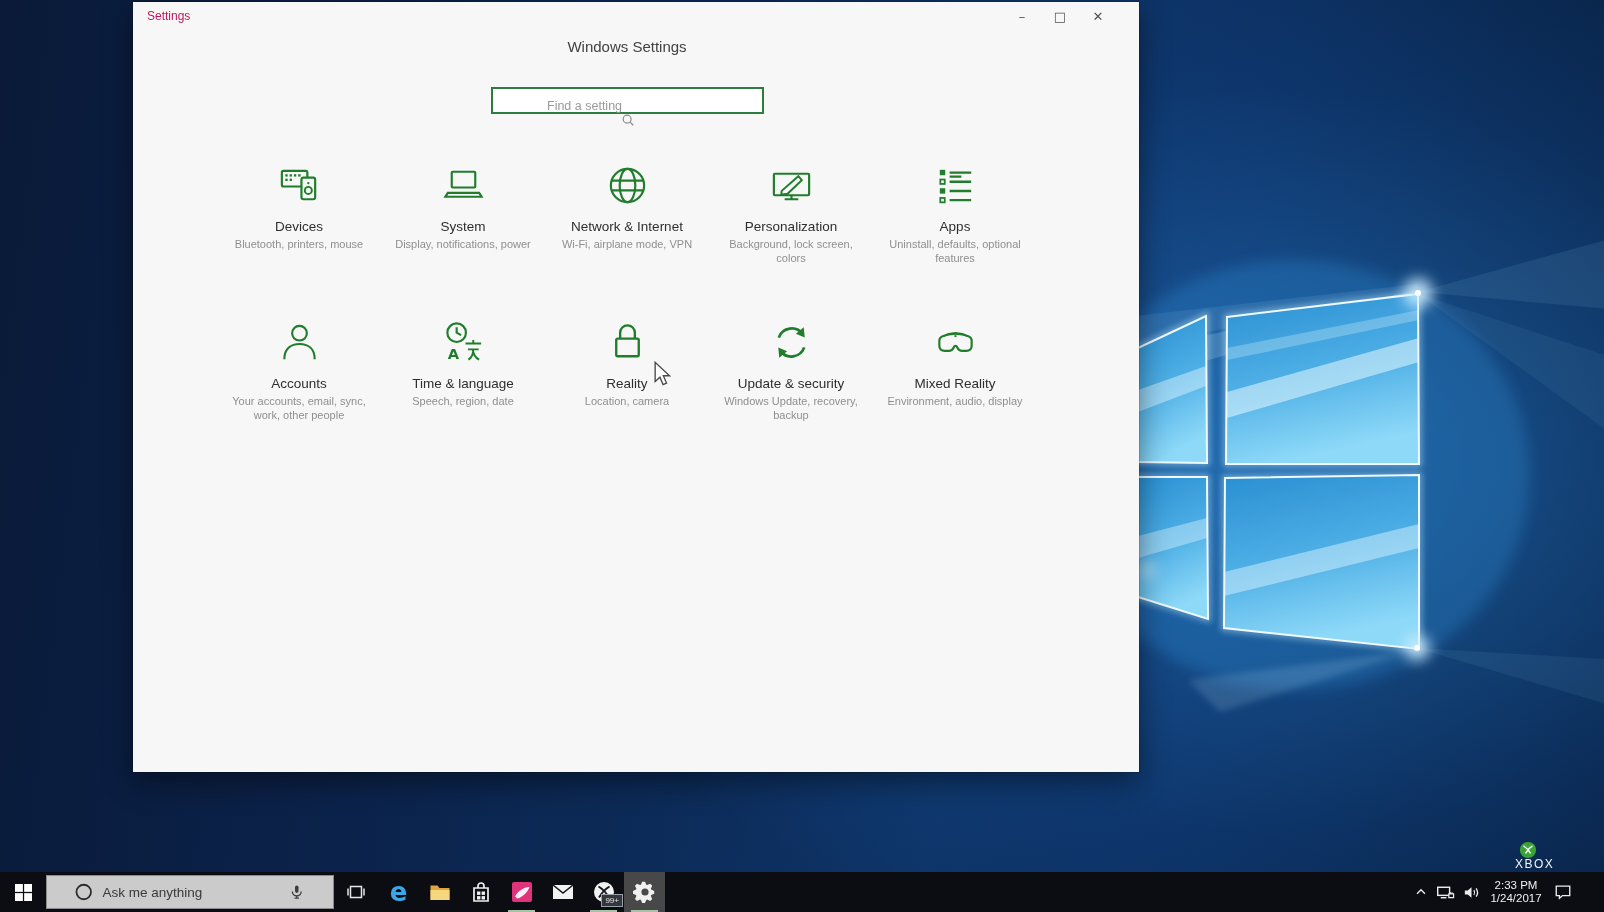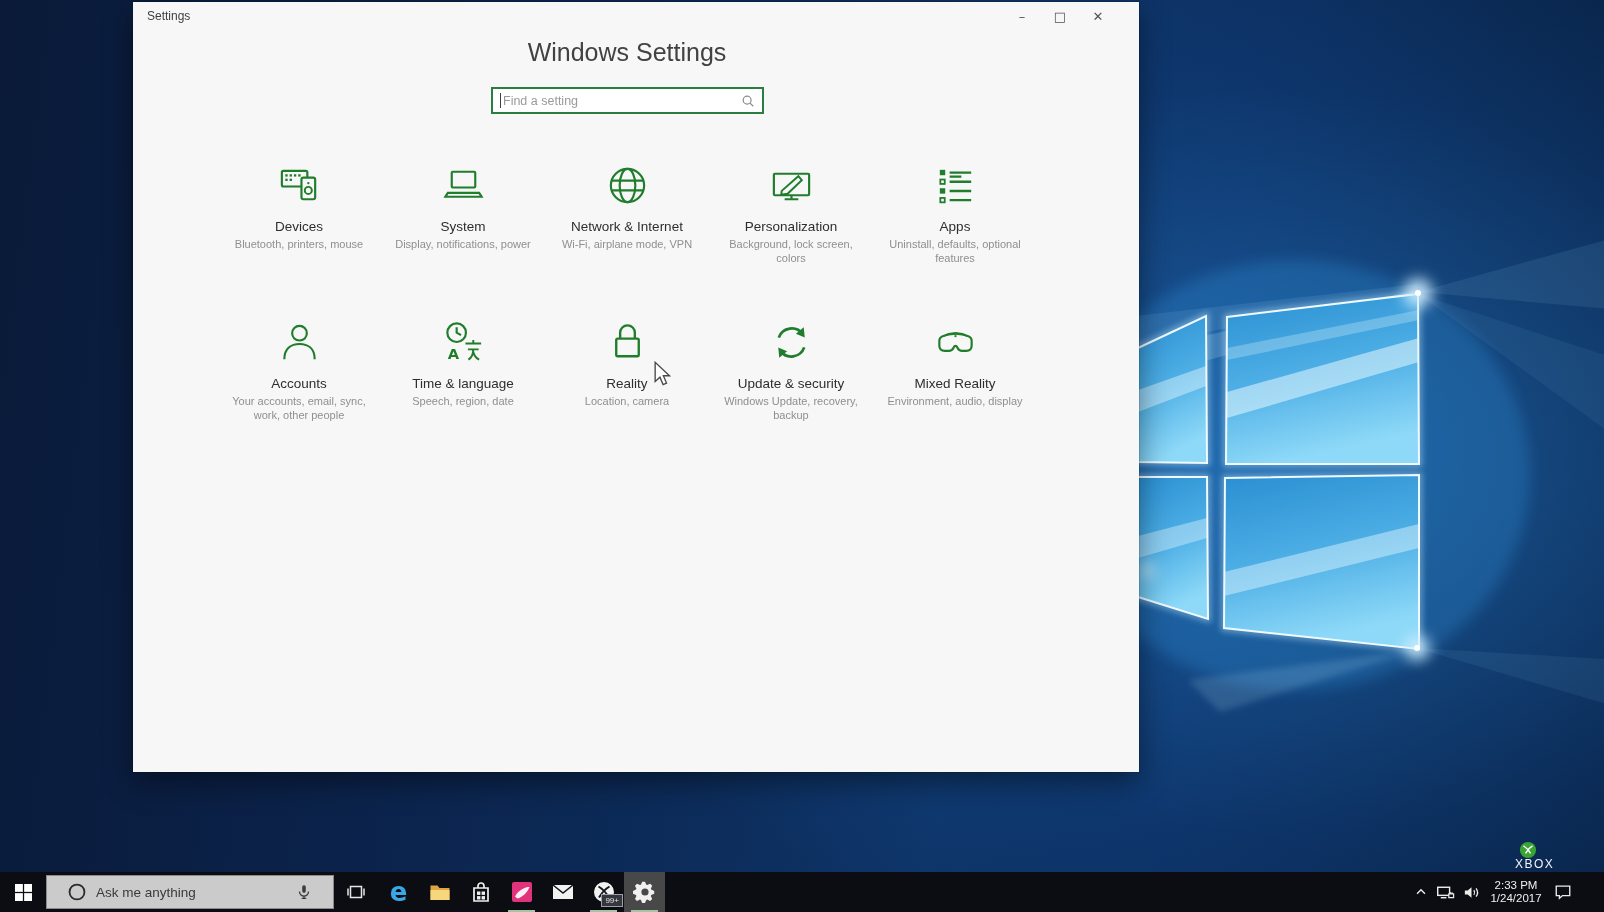--- a/index.html
+++ b/index.html
@@ -19,28 +19,28 @@
   .watermark { position:absolute; right:46px; top:816px; text-align:right; z-index:3;
     font-size:11px; line-height:14.5px; color:rgba(228,238,250,.85); }
   .xbox-overlay { position:absolute; left:1515px; top:841px; z-index:4; display:flex; flex-direction:column; align-items:flex-start; }
   .xbox-overlay .sph { width:18px; height:18px; margin-left:4px; }
   .xbox-overlay .lbl { color:#fff; font-size:12px; letter-spacing:1.5px; opacity:.95; margin-top:-2px; }
 
   
   .window { position:absolute; left:133px; top:2px; width:1006px; height:770px; z-index:5;
     background:#f7f7f7; box-shadow:0 10px 28px rgba(0,0,0,.45), 0 0 0 1px rgba(0,0,0,.10); }
   .titlebar { position:absolute; left:0; top:0; width:100%; height:30px; }
-  .win-title { position:absolute; left:14px; top:7px; font-size:12px; color:#404040; }
+  .win-title { position:absolute; left:14px; top:7px; font-size:12px; color:#be185d; }
   .controls { position:absolute; right:22px; top:0; display:flex; }
   .controls button { width:38px; height:30px; border:none; background:transparent; color:#535353;
     font-size:13px; line-height:30px; font-family:"DejaVu Sans", sans-serif; cursor:default; }
   .heading { position:absolute; left:0; top:36px; width:988px; text-align:center;
-    font-size:25px; color:#424242; font-weight:400; }
+    font-size:15px; color:#424242; font-weight:400; }
   .searchbox { position:absolute; left:358px; top:85px; width:273px; height:27px;
-    background:#fff; border:2px solid #2e7d40; display:flex; align-items:center; padding:10px 7px; }
+    background:#fff; border:2px solid #2e7d40; display:flex; align-items:center; padding:10px 7px;flex-direction:column; }
   .searchbox .caret { width:1px; height:15px; background:#3f3f3f; margin-right:2px; }
   .searchbox input { flex:1; border:none; outline:none; background:transparent;
     font-size:12.5px; color:#444; font-family:"Liberation Sans", sans-serif; }
   .searchbox input::placeholder { color:#9a9a9a; }
   .searchbox .mag { width:14px; height:14px; flex:0 0 auto; }
 
   .tiles { position:absolute; left:84px; top:143px; display:grid;
     grid-template-columns:repeat(5,164px); grid-auto-rows:157px; }
   .tile { position:relative; text-align:center; padding-top:12px; cursor:default; }
   .tile.hl { background:#fcfcfc; box-shadow:0 0 0 1px #dcdcdc; }
@@ -50,21 +50,21 @@
   .tile-desc { margin:3px auto 0; width:150px; font-size:11px; line-height:14px; color:#8f8f8f; }
 
   .cursor { position:absolute; left:653px; top:361px; z-index:9; pointer-events:none; }
 
   
   .taskbar { position:absolute; left:0; top:872px; width:1604px; height:40px; z-index:10;
     background:#0b0d12; display:flex; align-items:center; }
   .taskbar button { border:none; background:transparent; cursor:default; }
   .start { width:46px; height:40px; display:flex; align-items:center; justify-content:center; }
   .tb-search { width:288px; height:34px; background:#cbcbcb; border:1px solid #8a8a8a;
-    display:flex; align-items:center; padding:0 20px; gap:9px; }
+    display:flex; align-items:center; padding:0 27px; gap:9px; }
   .tb-search input { flex:1; border:none; outline:none; background:transparent;
     font-size:13.5px; color:#222; font-family:"Liberation Sans", sans-serif; }
   .tb-search input::placeholder { color:#3a3a3a; }
   .tb-btn { width:44px; height:40px; display:flex; align-items:center; justify-content:center; }
   #tb-apps { display:flex; height:40px; }
   .tb-app { position:relative; width:41px; height:40px; display:flex; align-items:center; justify-content:center; }
   .tb-app.active { background:#484848; }
   .tb-app.running::after { content:""; position:absolute; left:7px; right:7px; bottom:0;
     height:2px; background:#a6c3a6; }
   .tb-ic { display:flex; align-items:center; justify-content:center; }

